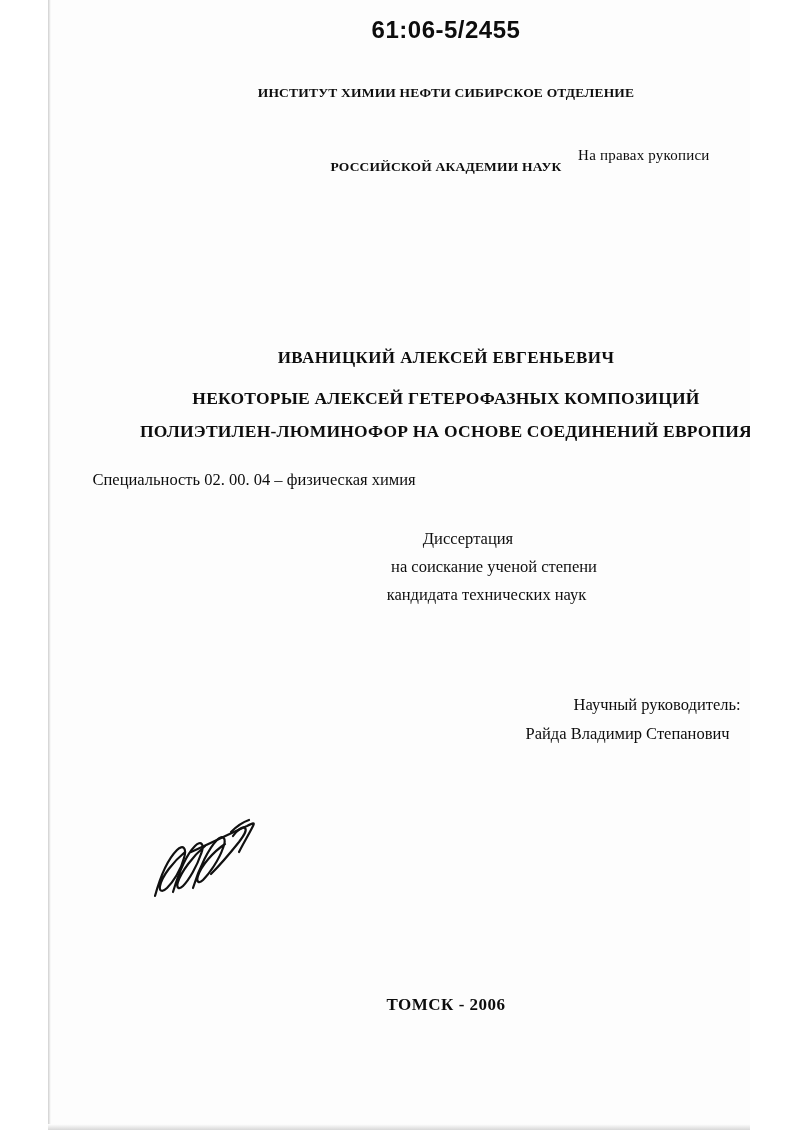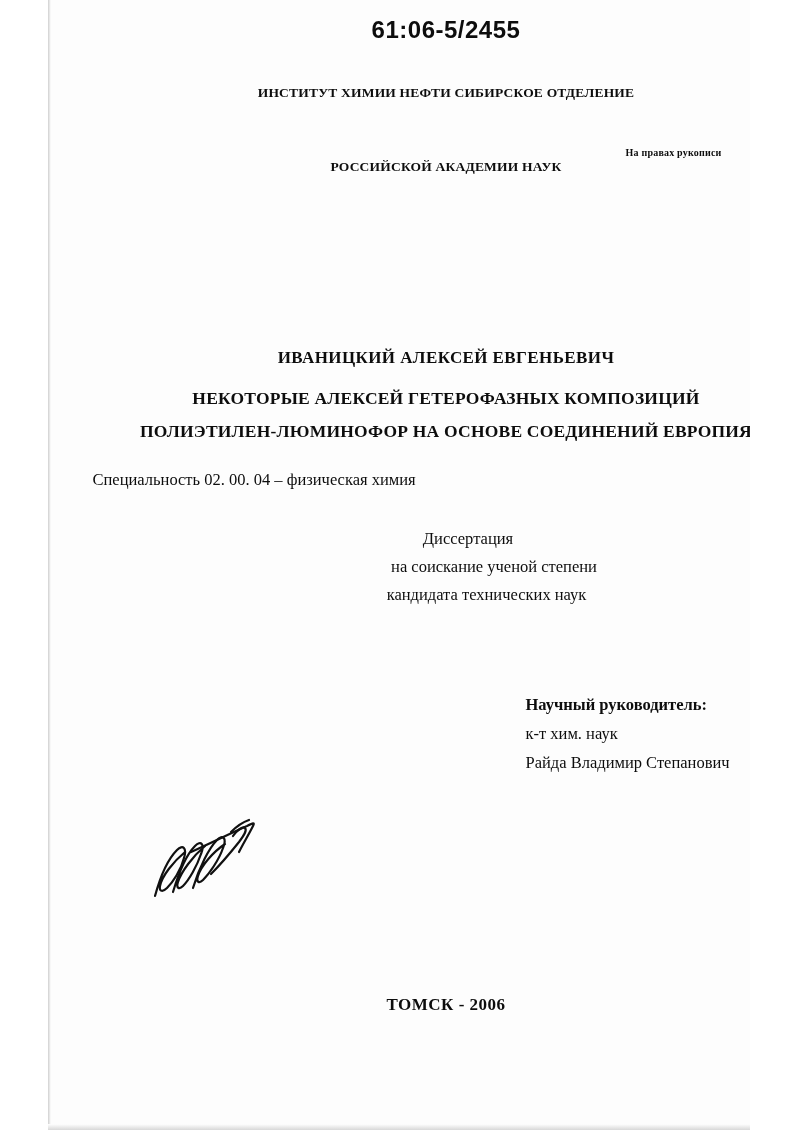--- a/index.html
+++ b/index.html
@@ -42,23 +42,23 @@
     line-height: 26px;
     letter-spacing: 0.2px;
   }
   .institute .line2 {
     display: block;
     margin-top: 48px;
   }
   .manuscript-right {
     position: absolute;
     top: 147px;
-    right: 28px;
-    font-weight: bold;
-    font-size: 10px;
+    right: 40px;
+    font-weight: normal;
+    font-size: 15px;
     letter-spacing: 0.2px;
   }
   .author {
     position: absolute;
     top: 308px;
     left: 0;
     width: 797px;
     text-align: center;
     font-weight: bold;
     font-size: 17px;
@@ -113,21 +113,22 @@
   }
   .supervisor {
     position: absolute;
     top: 690px;
     left: 478px;
     font-size: 16.5px;
     line-height: 29px;
   }
   .supervisor .sup-title {
     display: block;
-    font-weight: bold;
+    font-weight: normal;
+    margin-left: 48px;
   }
   .supervisor .sup-degree {
     display: block;
   }
   .supervisor .sup-name {
     display: block;
   }
   .signature {
     position: absolute;
     top: 800px;
@@ -188,21 +189,20 @@
   <div class="speciality">Специальность 02. 00. 04 – физическая химия</div>
 
   <div class="degree-block">
     <span class="l1">Диссертация</span>
     <span class="l2">на соискание ученой степени</span>
     <span class="l3">кандидата технических наук</span>
   </div>
 
   <div class="supervisor">
     <span class="sup-title">Научный руководитель:</span>
-    <span class="sup-degree">к-т хим. наук</span>
     <span class="sup-name">Райда Владимир Степанович</span>
   </div>
 
   <div class="signature">
     <svg width="160" height="120" viewBox="0 0 160 120" xmlns="http://www.w3.org/2000/svg">
       <g fill="none" stroke="#111111" stroke-width="2.2" stroke-linecap="round" stroke-linejoin="round">
         <path d="M12 96 C18 74, 26 58, 34 50 C40 44, 44 48, 41 58 C38 70, 30 82, 24 88 C20 92, 16 92, 17 86 C19 76, 30 62, 42 52"></path>
         <path d="M30 92 C36 72, 44 54, 52 46 C58 40, 62 44, 58 54 C54 66, 46 80, 40 86 C36 90, 33 88, 35 82 C38 72, 50 56, 62 46"></path>
         <path d="M50 88 C56 68, 66 48, 74 40 C80 34, 84 38, 80 48 C76 60, 66 74, 60 80 C56 84, 53 82, 55 76 C58 66, 70 52, 82 44"></path>
         <path d="M68 74 C78 64, 88 52, 96 42 C102 34, 104 30, 102 28 C100 26, 94 30, 90 36"></path>

